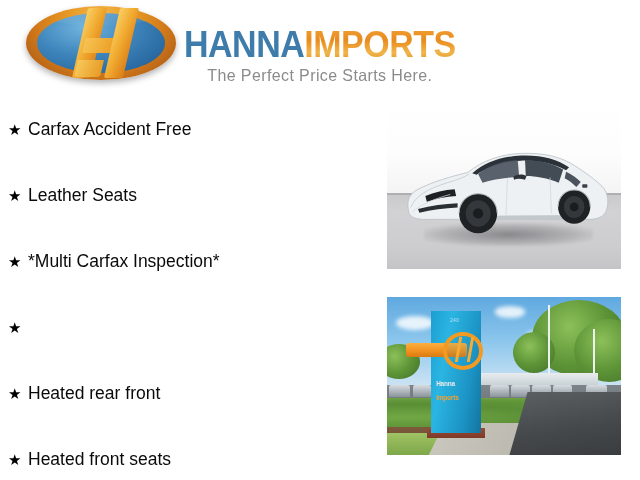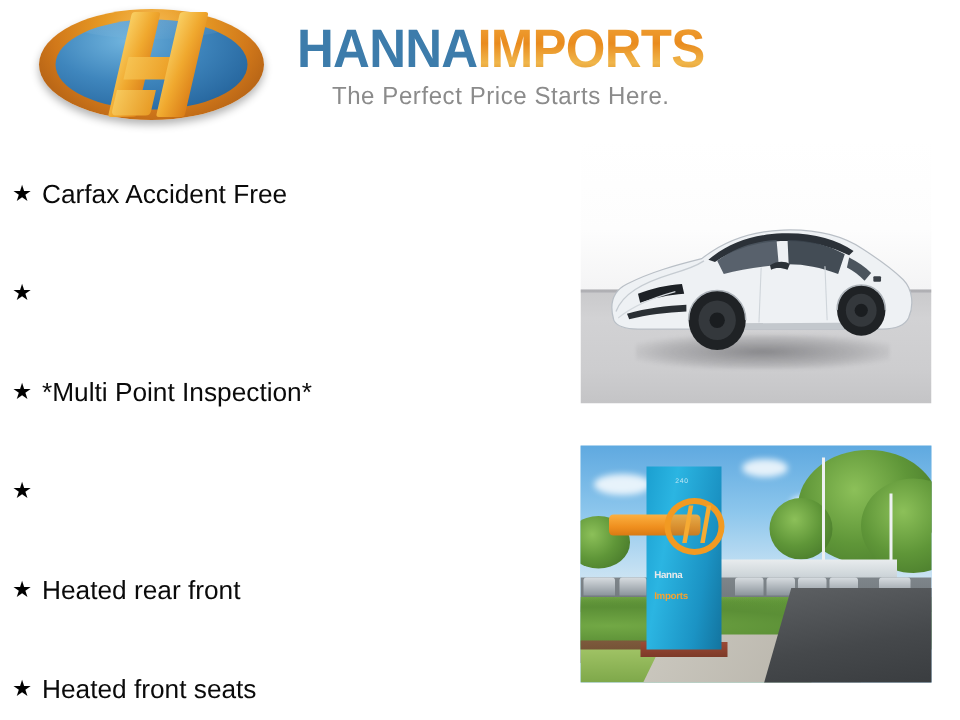--- a/index.html
+++ b/index.html
@@ -86,23 +86,23 @@
     position: absolute;
     left: 50px; top: 54px;
     width: 26px; height: 17px;
     background: linear-gradient(100deg, #f7c95c 0%, #e79a24 100%);
     transform: skewX(-13deg);
     border-radius: 0 0 3px 3px;
   }
 
   
   #logo-words {
-    margin-left: 22px;
+    margin-left: 8px;
     position: relative;
-    top: 2px;
+    top: 13px;
   }
   #wordmark {
     font-family: "Liberation Sans", sans-serif;
     font-size: 34px;
     font-weight: bold;
     letter-spacing: -0.5px;
     line-height: 1;
     white-space: nowrap;
     transform: scaleY(1.06);
     transform-origin: left center;
@@ -352,24 +352,25 @@
   </div>
 </div>
 
 <ul id="feature-list">
   <li class="feature-item">
     <span class="feature-star">★</span>
     <span class="feature-label">Carfax Accident Free</span>
   </li>
   <li class="feature-item">
     <span class="feature-star">★</span>
-  </li>
-  <li class="feature-item">
-    <span class="feature-star">★</span>
-    <span class="feature-label">*Multi Point Inspection*</span>
+    <span class="feature-label">Leather Seats</span>
+  </li>
+  <li class="feature-item">
+    <span class="feature-star">★</span>
+    <span class="feature-label">*Multi Carfax Inspection*</span>
   </li>
   <li class="feature-item">
     <span class="feature-star">★</span>
   </li>
   <li class="feature-item">
     <span class="feature-star">★</span>
     <span class="feature-label">Heated rear front</span>
   </li>
   <li class="feature-item">
     <span class="feature-star">★</span>

